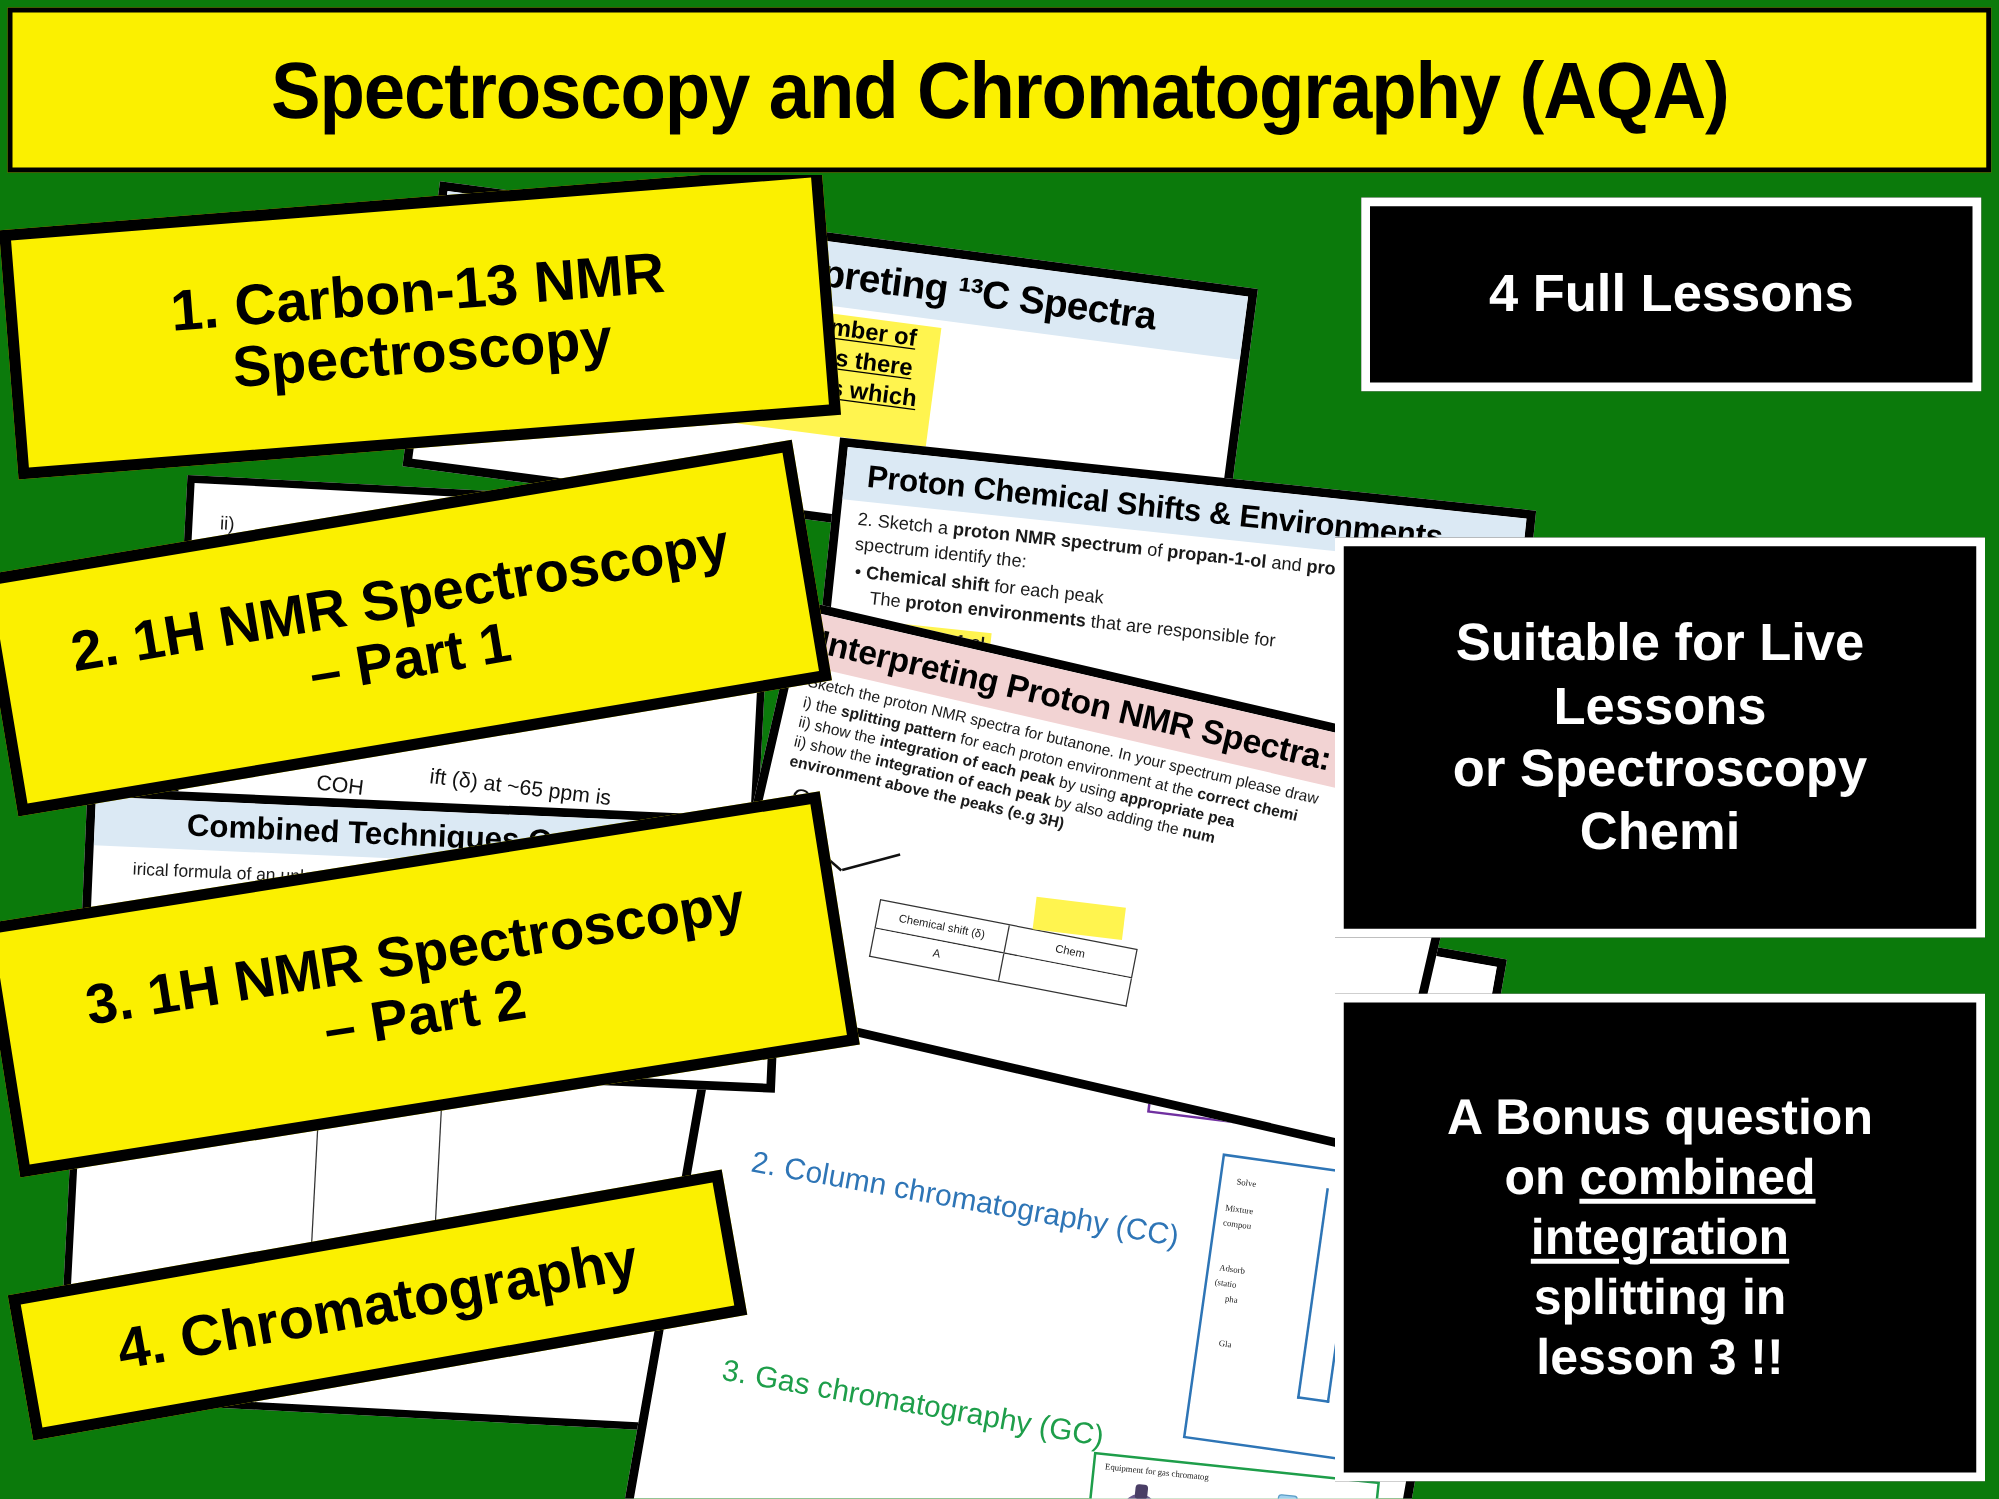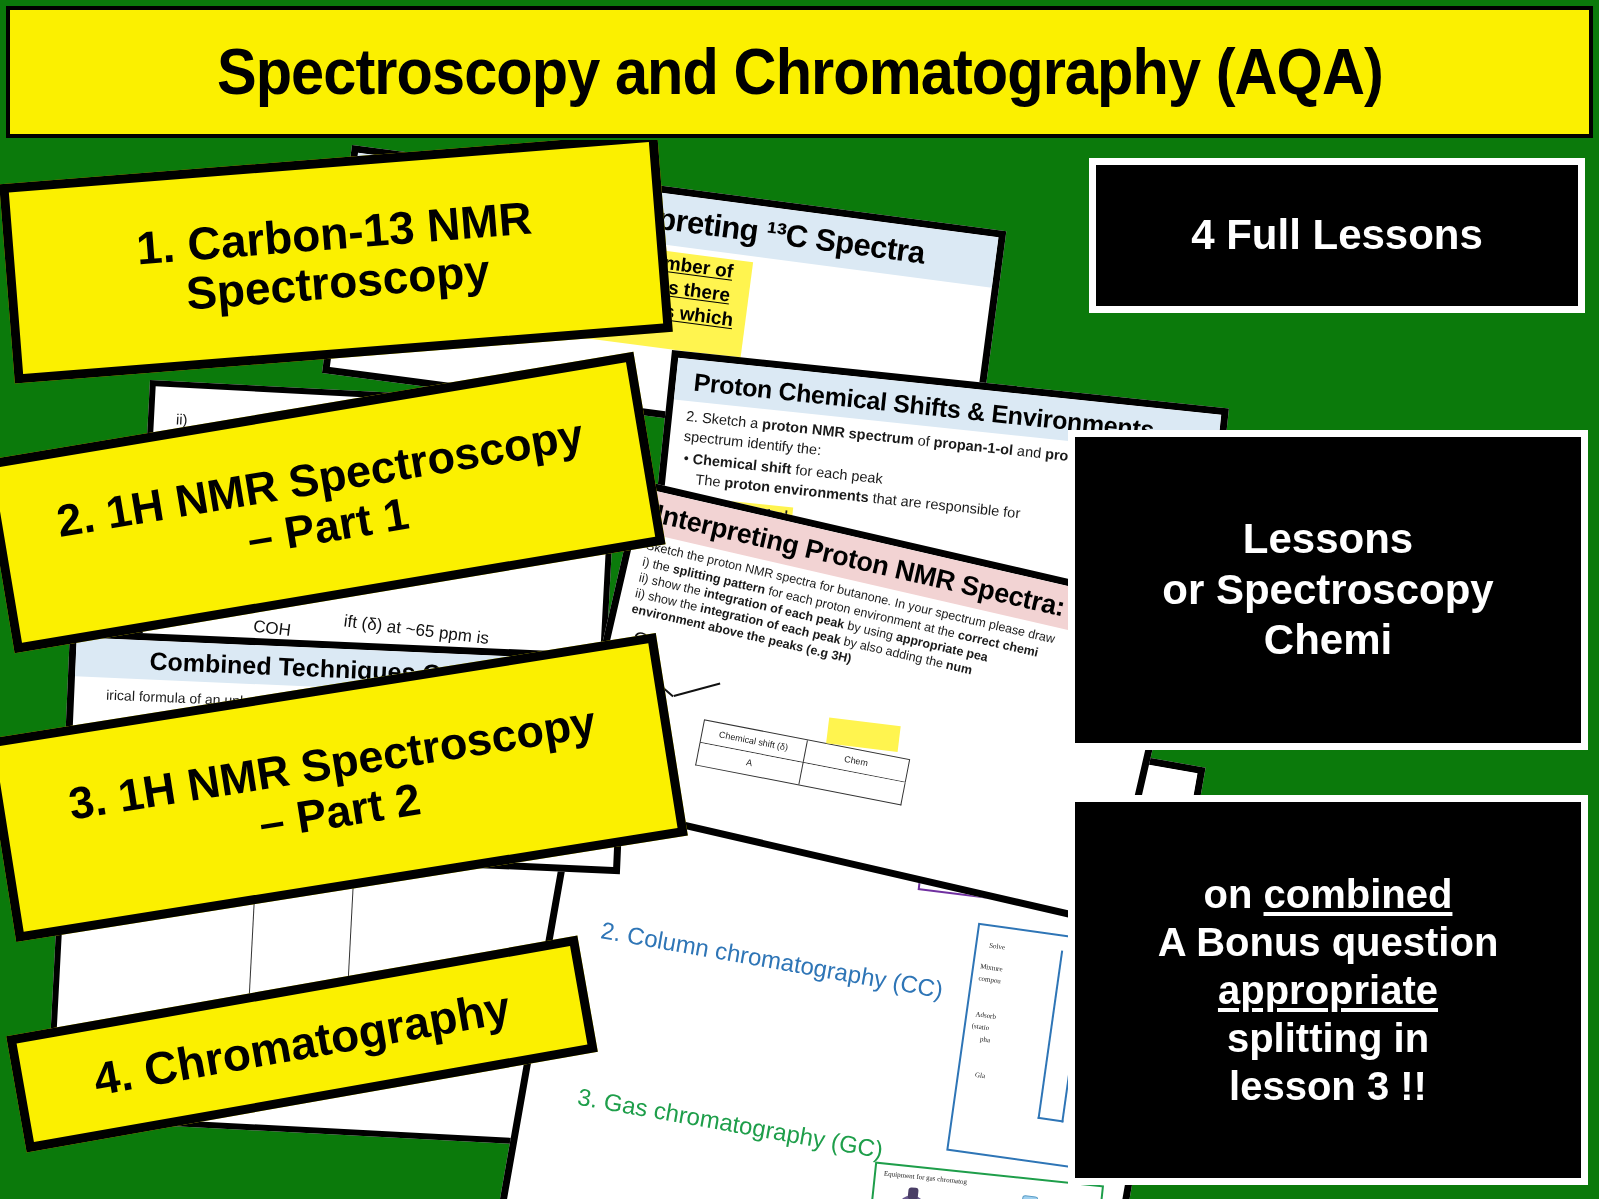--- a/index.html
+++ b/index.html
@@ -234,28 +234,29 @@
   <div class="tag" style="left:-4px; top:545px; width:680px; height:205px; transform:rotate(-9deg); font-size:45px; z-index:22; white-space:pre-line;">3. 1H NMR Spectroscopy
 – Part 2</div>
 
   <div class="tag" style="left:12px; top:845px; width:580px; height:118px; transform:rotate(-10deg); font-size:46px; z-index:23;">4. Chromatography</div>
 
   <div class="promo" style="left:1089px; top:18px; width:496px; height:155px; font-size:42px; z-index:30; flex-direction:column;">
     <div>4 Full Lessons</div>
   </div>
 
   <div class="promo" style="left:1068px; top:290px; width:520px; height:320px; font-size:42px; z-index:30; flex-direction:column;">
+    <div>Suitable for Live</div>
     <div>Lessons</div>
     <div>or Spectroscopy</div>
     <div>Chemi</div>
   </div>
 
   <div class="promo" style="left:1068px; top:655px; width:520px; height:390px; font-size:40px; z-index:30; flex-direction:column;">
+    <div>A Bonus question</div>
     <div>
       <span>on </span><span class="u">combined</span>
     </div>
-    <div>A Bonus question</div>
-    <div class="u">appropriate</div>
+    <div class="u">integration</div>
     <div>splitting in</div>
     <div>lesson 3 !!</div>
   </div>
 
 </div>
 
 </body></html>

